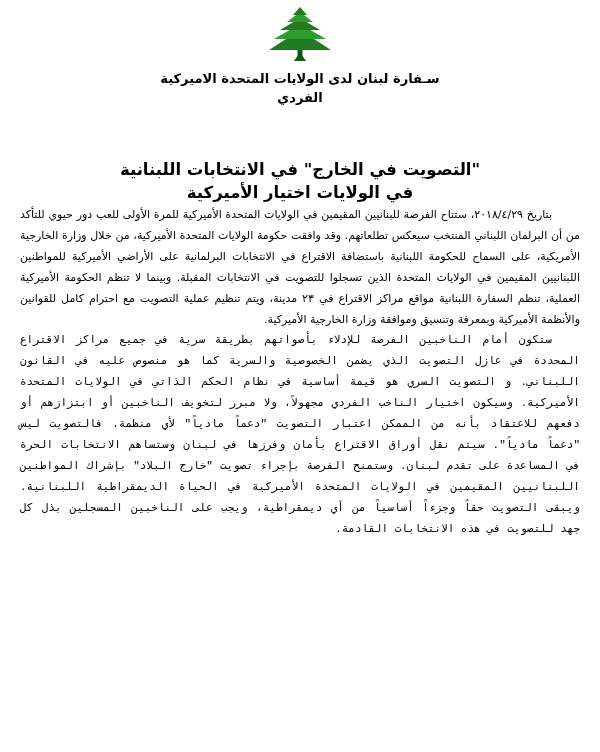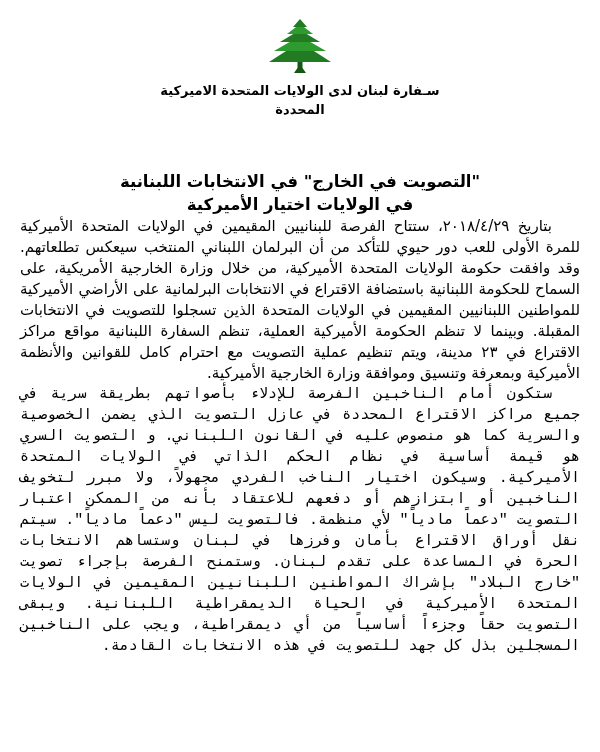--- a/index.html
+++ b/index.html
@@ -4,21 +4,21 @@
 <style>
   html, body {
     margin: 0;
     padding: 0;
     background: #ffffff;
   }
   .page {
     position: relative;
     width: 600px;
     height: 680px;
-    margin: 12px auto;
+    margin: 0 auto;
     background: #ffffff;
     color: #000000;
     font-family: "DejaVu Sans", sans-serif;
     overflow: hidden;
     direction: rtl;
   }
   .letterhead {
     text-align: center;
     padding-top: 6px;
   }
@@ -47,21 +47,21 @@
     line-height: 23px;
     margin-top: 52px;
   }
   .body-text {
     padding: 0 20px;
   }
   .body-text p {
     direction: rtl;
     text-align: justify;
     text-align-last: right;
-    font-size: 15px;
+    font-size: 11px;
     line-height: 21px;
     text-indent: 28px;
     margin: 0;
   }
   .para-1 { margin-top: 24px; }
   .para-2 { margin-top: 22px; font-family: Liberation Mono, monospace; }
   .signature {
     position: absolute;
     top: 698px;
     left: 20px;
@@ -82,21 +82,21 @@
         <rect x="29.5" y="40" width="5" height="15" fill="#145814"></rect>
         <path d="M26 55 L38 55 L34.5 50 L29.5 50 Z" fill="#145814"></path>
         <polygon points="32,24 63,44 1,44" fill="#227A22"></polygon>
         <polygon points="32,18 58,33 6,33" fill="#2E9B2E"></polygon>
         <polygon points="32,12 52,24 12,24" fill="#227A22"></polygon>
         <polygon points="32,6 45,16 19,16" fill="#2E9B2E"></polygon>
         <polygon points="32,1 39,9 25,9" fill="#227A22"></polygon>
       </svg>
     </span>
     <div class="embassy-name">سـفارة لبنان لدى الولايات المتحدة الاميركية</div>
-    <div class="embassy-city">المحددة</div>
+    <div class="embassy-city">الفردي</div>
   </div>
 
   <div class="doc-title">
     <div>"التصويت في الخارج" في الانتخابات اللبنانية</div>
     <div>في الولايات اختيار الأميركية</div>
   </div>
 
   <div class="body-text">
     <p class="para-1">بتاريخ ٢٠١٨/٤/٢٩، ستتاح الفرصة للبنانيين المقيمين في الولايات المتحدة الأميركية للمرة الأولى للعب دور حيوي للتأكد من أن البرلمان اللبناني المنتخب سيعكس تطلعاتهم. وقد وافقت حكومة الولايات المتحدة الأميركية، من خلال وزارة الخارجية الأمريكية، على السماح للحكومة اللبنانية باستضافة الاقتراع في الانتخابات البرلمانية على الأراضي الأميركية للمواطنين اللبنانيين المقيمين في الولايات المتحدة الذين تسجلوا للتصويت في الانتخابات المقبلة. وبينما لا تنظم الحكومة الأميركية العملية، تنظم السفارة اللبنانية مواقع مراكز الاقتراع في ٢٣ مدينة، ويتم تنظيم عملية التصويت مع احترام كامل للقوانين والأنظمة الأميركية وبمعرفة وتنسيق وموافقة وزارة الخارجية الأميركية.</p>
     <p class="para-2">ستكون أمام الناخبين الفرصة للإدلاء بأصواتهم بطريقة سرية في جميع مراكز الاقتراع المحددة في عازل التصويت الذي يضمن الخصوصية والسرية كما هو منصوص عليه في القانون اللبناني. و التصويت السري هو قيمة أساسية في نظام الحكم الذاتي في الولايات المتحدة الأميركية. وسيكون اختيار الناخب الفردي مجهولاً، ولا مبرر لتخويف الناخبين أو ابتزازهم أو دفعهم للاعتقاد بأنه من الممكن اعتبار التصويت "دعماً مادياً" لأي منظمة. فالتصويت ليس "دعماً مادياً". سيتم نقل أوراق الاقتراع بأمان وفرزها في لبنان وستساهم الانتخابات الحرة في المساعدة على تقدم لبنان. وستمنح الفرصة بإجراء تصويت "خارج البلاد" بإشراك المواطنين اللبنانيين المقيمين في الولايات المتحدة الأميركية في الحياة الديمقراطية اللبنانية. ويبقى التصويت حقاً وجزءاً أساسياً من أي ديمقراطية، ويجب على الناخبين المسجلين بذل كل جهد للتصويت في هذه الانتخابات القادمة.</p>

